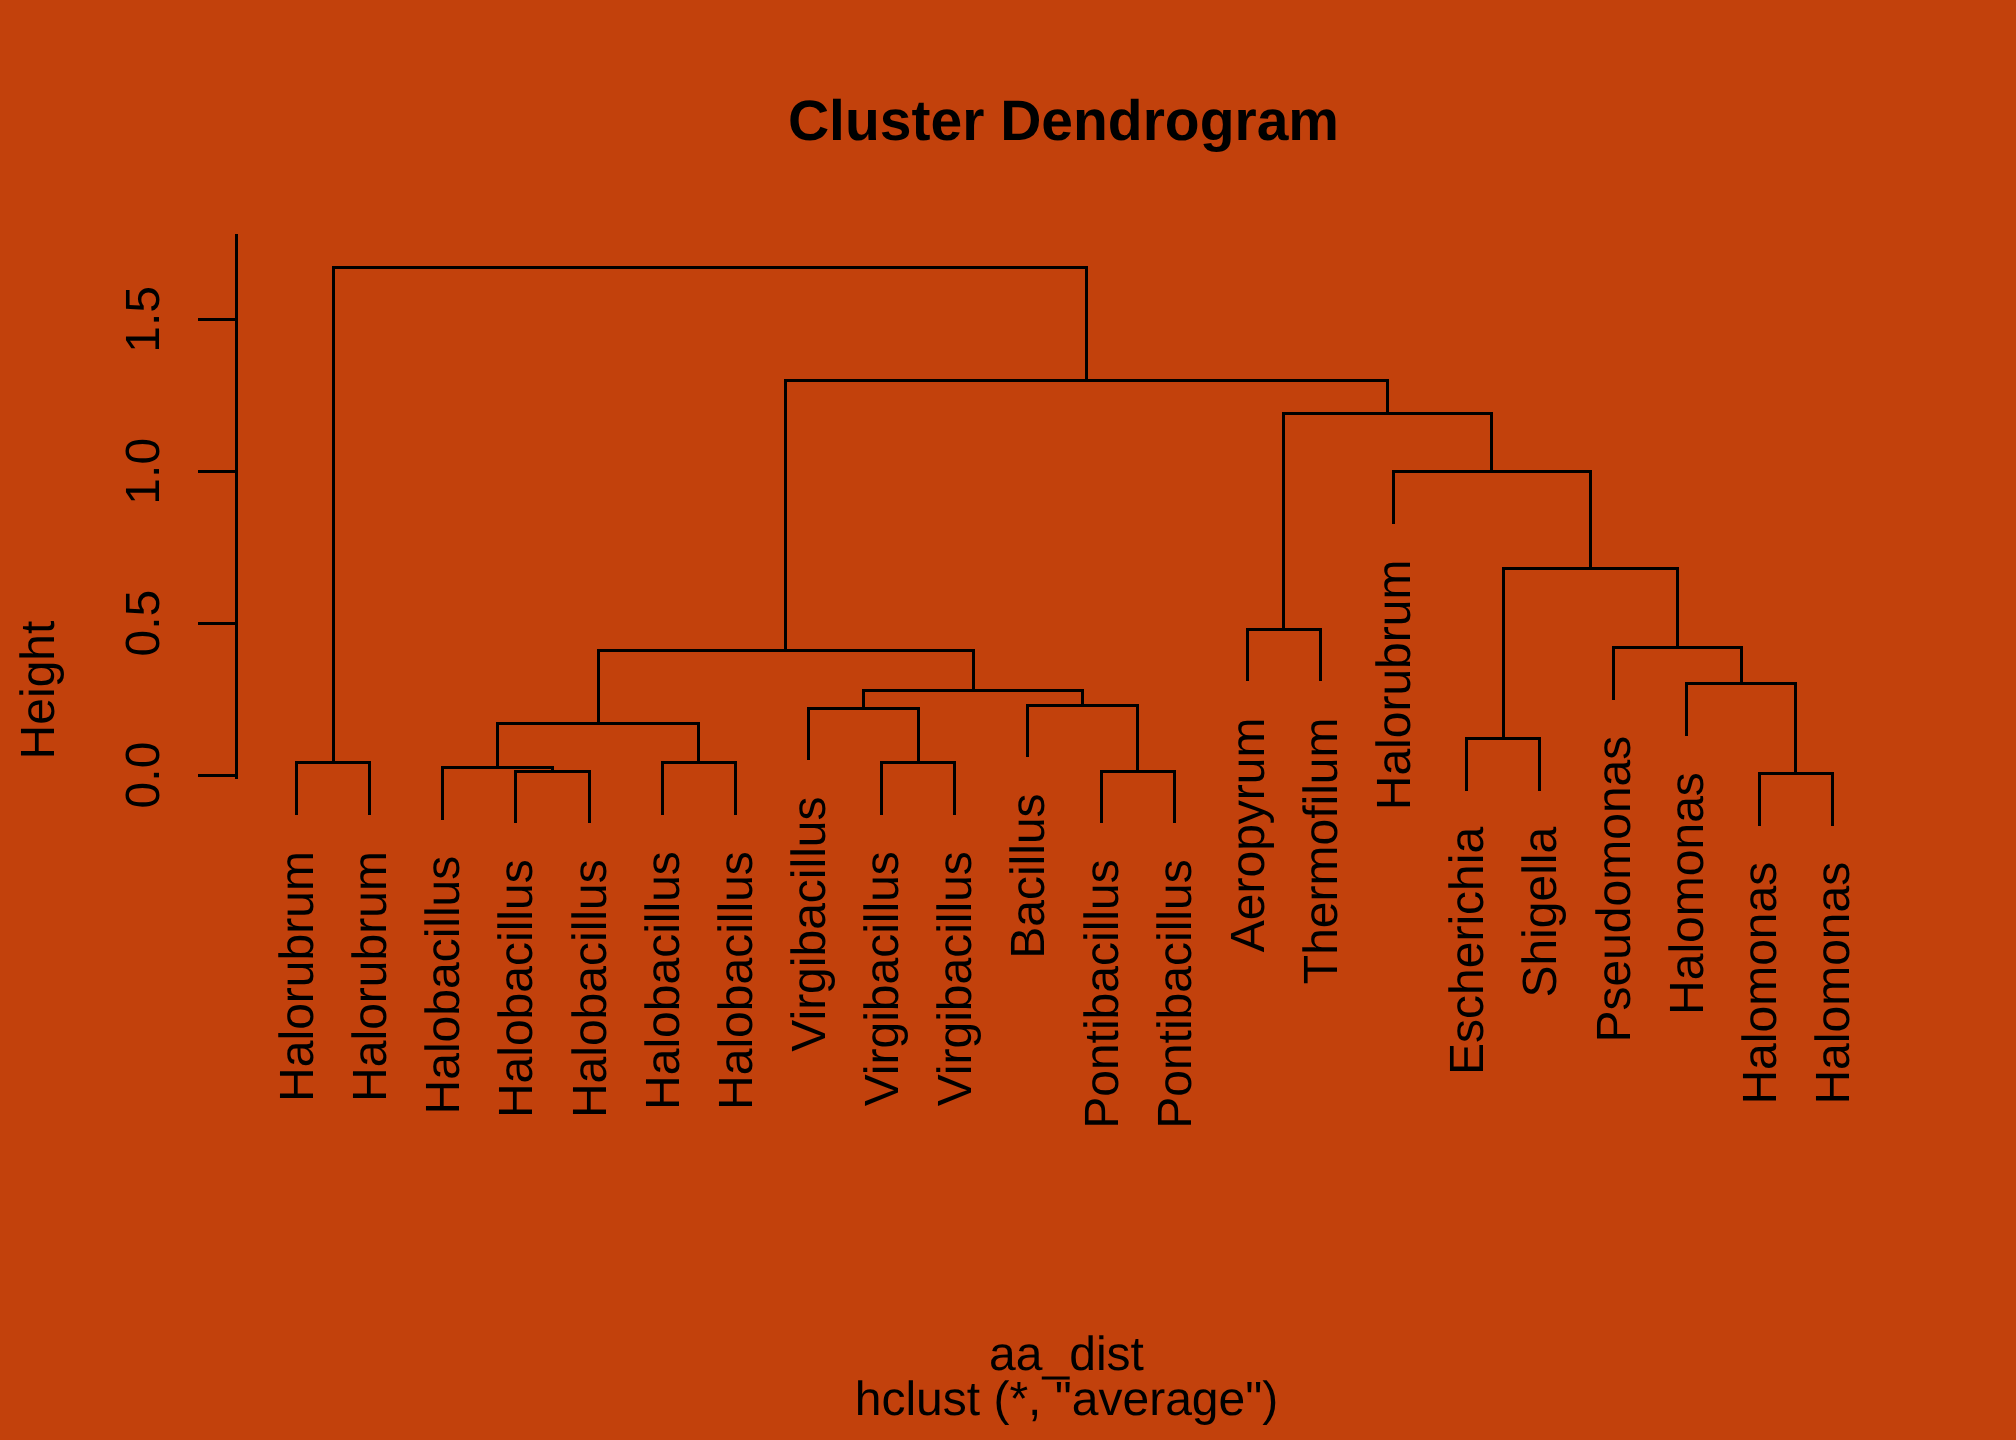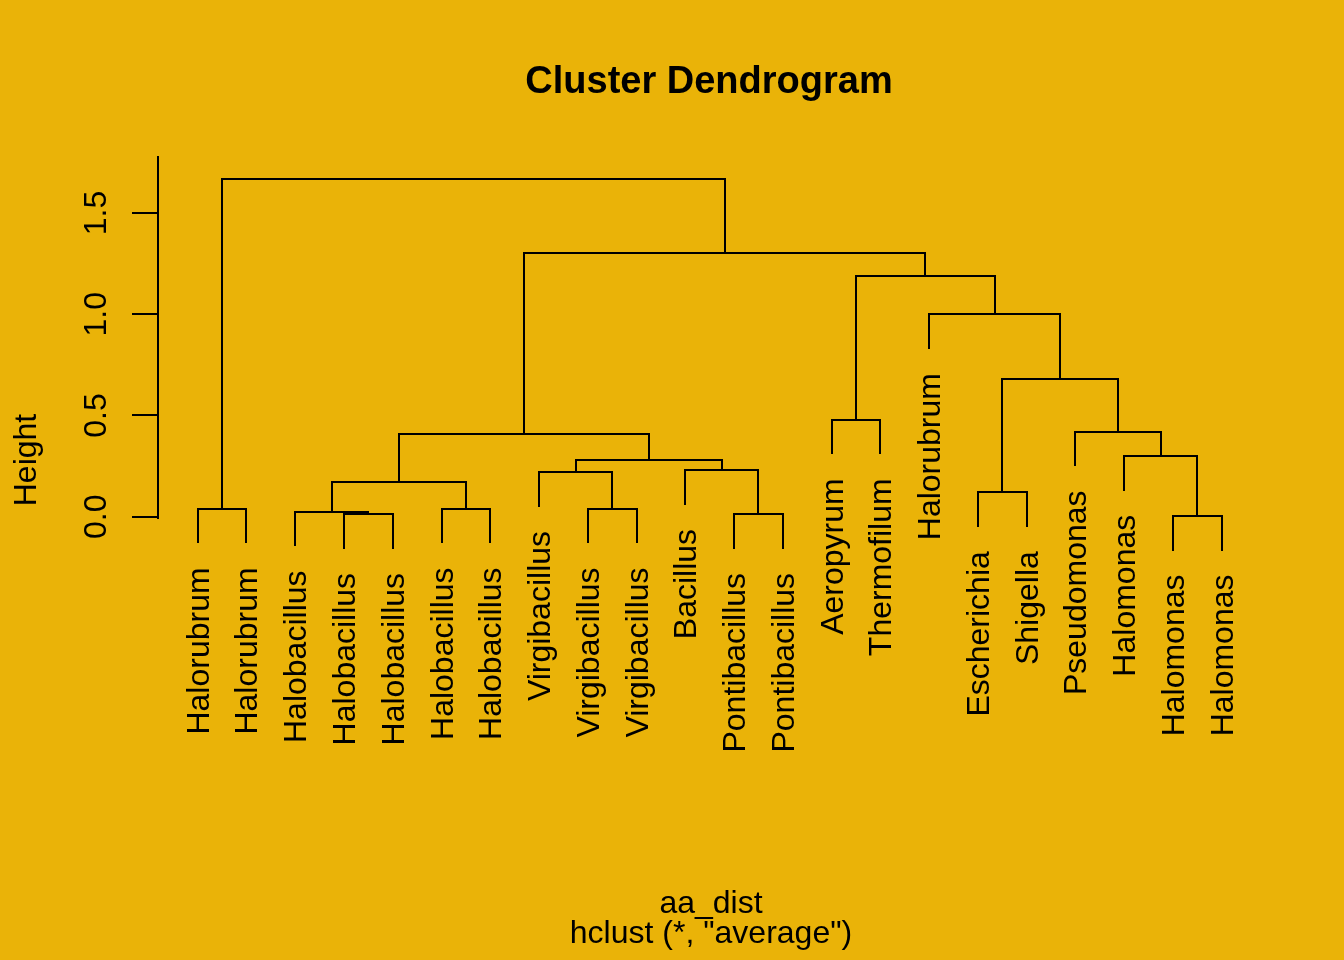--- a/index.html
+++ b/index.html
@@ -4,21 +4,21 @@
 <style>
   html, body {
     margin: 0;
     padding: 0;
     background: #ffffff;
   }
   .figure {
     position: relative;
     width: 1344px;
     height: 960px;
-    background: #eab308;
+    background: #c2410c;
     overflow: hidden;
   }
   svg text {
     fill: #000000;
     font-family: "Liberation Sans", "DejaVu Sans", sans-serif;
   }
   .title {
     font-size: 38px;
     font-weight: bold;
   }

